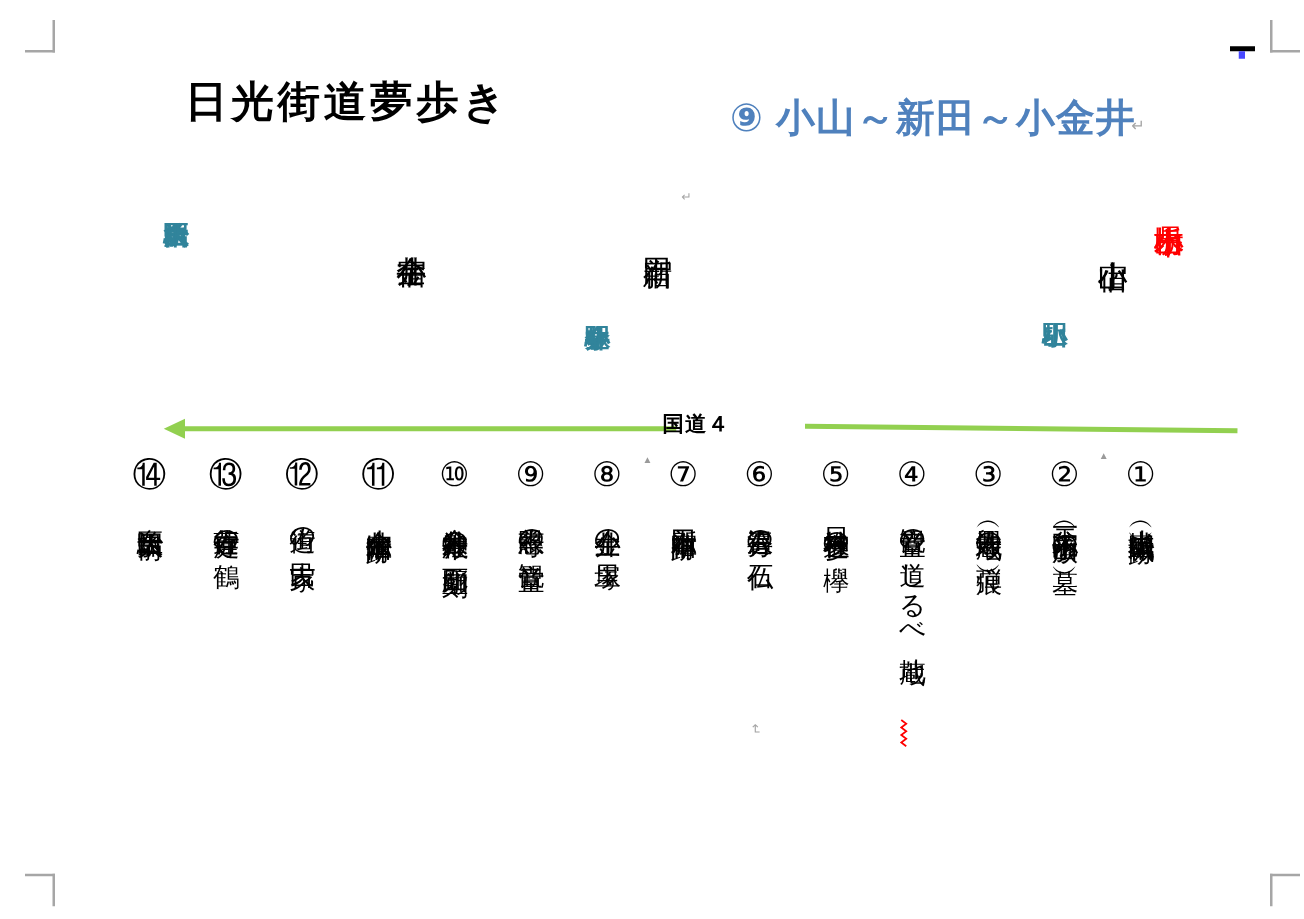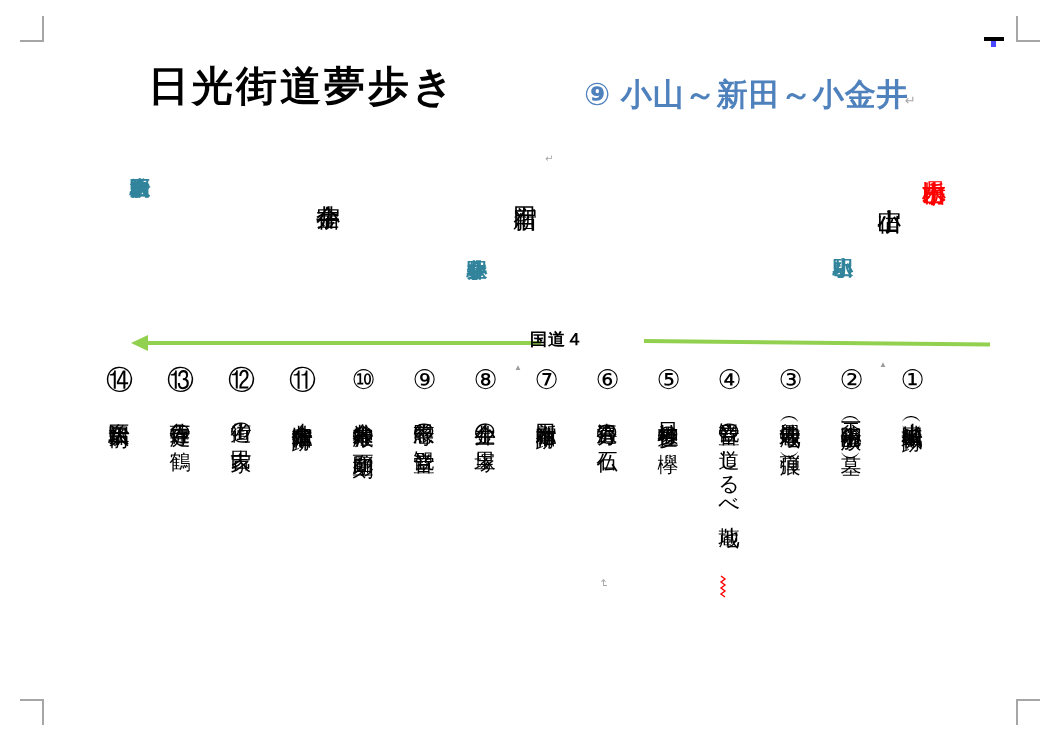--- a/index.html
+++ b/index.html
@@ -14,21 +14,21 @@
   .crop-tl{left:20px;top:16px;border-right:2px solid #a6a6a6;border-bottom:2px solid #a6a6a6;}
   .crop-tr{left:1016px;top:16px;border-left:2px solid #a6a6a6;border-bottom:2px solid #a6a6a6;}
   .crop-bl{left:20px;top:699px;border-right:2px solid #a6a6a6;border-top:2px solid #a6a6a6;}
   .crop-br{left:1016px;top:699px;border-left:2px solid #a6a6a6;border-top:2px solid #a6a6a6;}
   
   .tab-bar{position:absolute;left:984px;top:37px;width:20px;height:4px;background:#000;}
   .tab-tick{position:absolute;left:991px;top:41px;width:5px;height:6px;background:#4848ff;}
   
   .doc-title{
     position:absolute;left:148px;top:64px;
-    font-size:41px;line-height:1.1;font-weight:600;letter-spacing:3px;white-space:nowrap;
+    font-size:34px;line-height:1.1;font-weight:600;letter-spacing:3px;white-space:nowrap;
   }
   .doc-subtitle{
     position:absolute;left:584px;top:78px;
     font-size:31px;line-height:1.1;font-weight:600;letter-spacing:1px;white-space:nowrap;
   }
   .pmark{position:absolute;color:#a6a6a6;font-size:13px;line-height:1;}
   .pmark-subtitle{left:905px;top:94px;}
   .pmark-tiny{left:545px;top:154px;font-size:10px;}
   .pmark-vert{left:599px;top:578px;font-size:11px;transform:rotate(90deg);}
   

